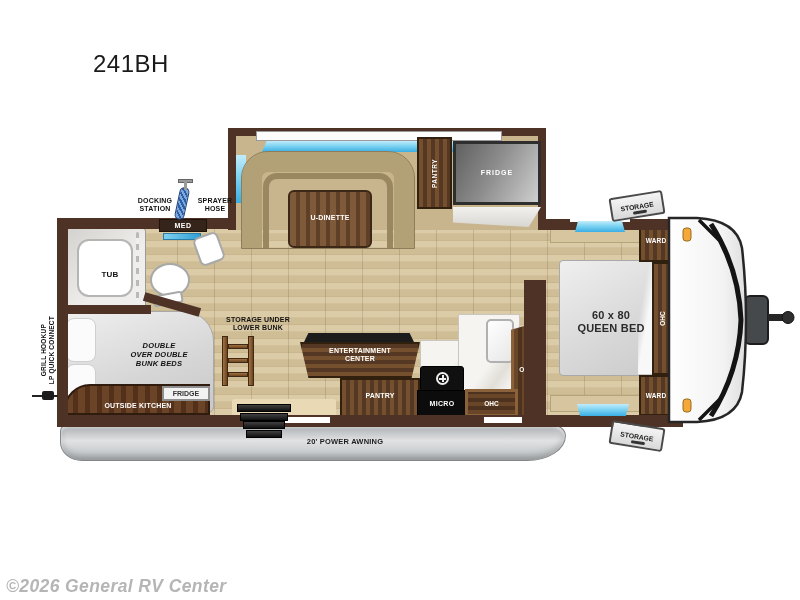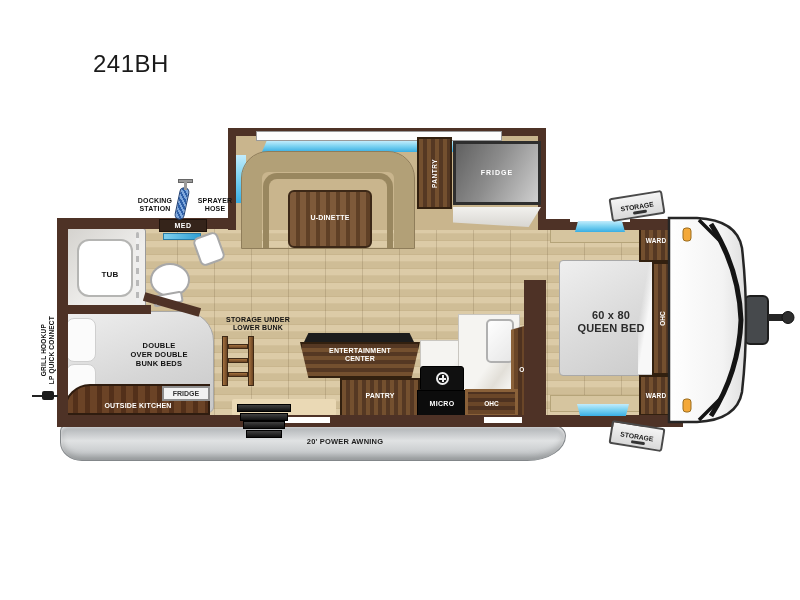--- a/index.html
+++ b/index.html
@@ -92,21 +92,21 @@
     background:repeating-linear-gradient(50deg,#2d5fa8 0 2px,#7fa8dc 2px 4px);border:1px solid #1d3f74;}
   #sprayer-handle{left:178px;top:179px;width:15px;height:4px;background:#9a9a9a;border:1px solid #666;}
   #sprayer-stem{left:184px;top:182px;width:3px;height:8px;background:#9a9a9a;}
 
   
   #bunk-bed{left:62px;top:311px;width:152px;height:102px;border:1px solid #a8a8a8;
     background:linear-gradient(160deg,#efefef,#d6d6d6 60%,#c8c8c8);border-radius:2px 30px 6px 2px;}
   #pillow1{left:66px;top:318px;width:30px;height:44px;}
   #pillow2{left:66px;top:364px;width:30px;height:42px;}
   .pillow{background:#fbfbfb;border:1px solid #cfcfcf;border-radius:8px;}
-  #lb-bunk{left:100px;top:341px;width:118px;font-size:7.5px;}
+  #lb-bunk{left:100px;top:341px;width:118px;font-size:7.5px;font-style:italic;}
   #lb-storage-under{left:218px;top:316px;width:80px;}
   #ladder{left:222px;top:336px;width:32px;height:50px;}
   .rail{width:6px;height:50px;background:linear-gradient(90deg,#a5723f,#6b4423);border:1px solid #3f2a16;}
   #rail-l{left:0;} #rail-r{left:26px;}
   .rung{left:6px;width:20px;height:5px;background:linear-gradient(180deg,#a5723f,#6b4423);border:1px solid #3f2a16;}
   #rung1{top:8px;} #rung2{top:22px;} #rung3{top:36px;}
   #outside-kitchen{left:64px;top:384px;width:146px;height:31px;border-radius:26px 0 0 0;
     background:repeating-linear-gradient(90deg,#6b4326 0 7px,#53301a 7px 12px);border:2px solid #2f1c0f;}
   #lb-outside-kitchen{left:78px;top:402px;width:120px;}
   #outside-fridge{left:162px;top:386px;width:48px;height:15px;background:#f2f2f2;border:2px solid #8f8f8f;}
@@ -322,13 +322,14 @@
     <path d="M44,12 L66,34 M44,212 L66,190" stroke="#141414" stroke-width="3.5"></path>
     <rect x="28" y="20" width="8" height="13" rx="3" fill="#f4a838" stroke="#9a6d1e"></rect>
     <rect x="28" y="191" width="8" height="13" rx="3" fill="#f4a838" stroke="#9a6d1e"></rect>
   </svg>
 
   <div id="lb-grill" class="lb">GRILL HOOKUP
 LP QUICK CONNECT</div>
   <div id="lp-line"></div>
   <div id="lp-plug"></div>
 
+  <div id="watermark">©2026 General RV Center</div>
 </div>
 
 </body></html>

